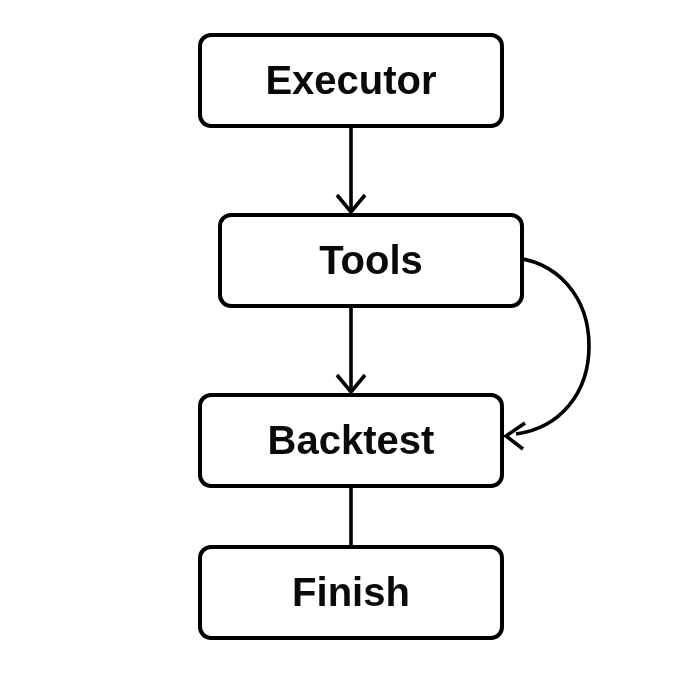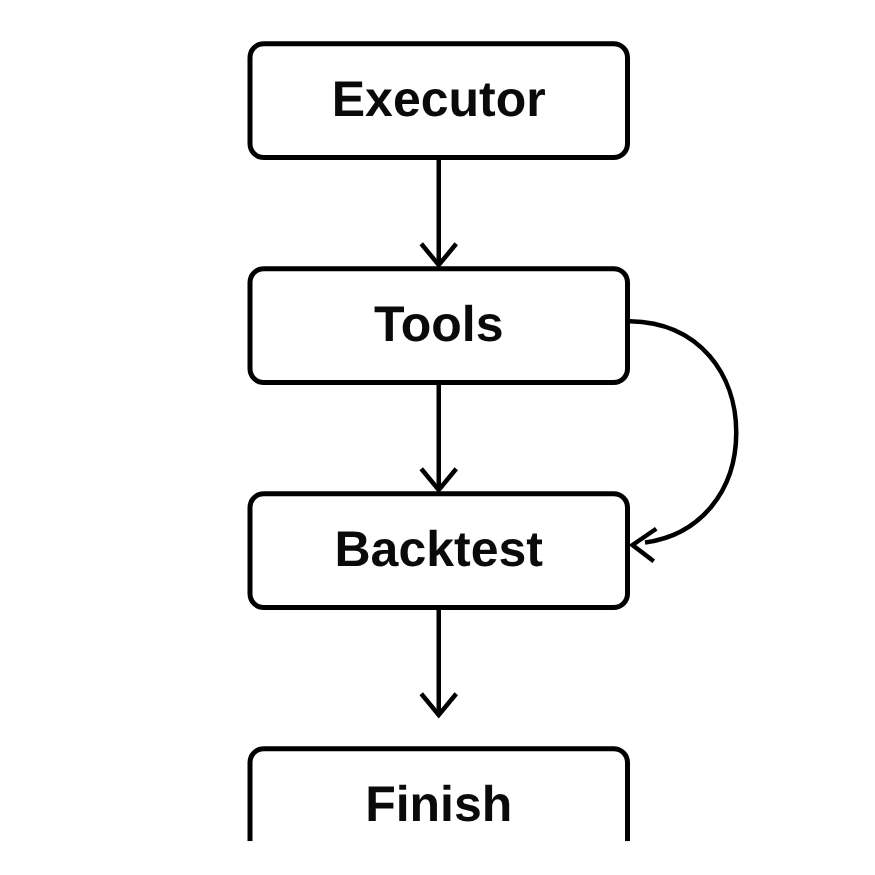--- a/index.html
+++ b/index.html
@@ -43,23 +43,23 @@
     justify-content: center;
   }
   .node-label {
     font-size: 40px;
     font-weight: 700;
     color: #0a0a0a;
     letter-spacing: 0px;
     white-space: nowrap;
   }
   .node-executor { top: 33px; }
-  .node-tools    { top: 213px; }
+  .node-tools    { top: 213px; margin-left: 20px; }
   .node-backtest { top: 393px; justify-content: center; }
-  .node-finish   { top: 597px; }
+  .node-finish   { top: 545px; }
 </style>
 </head>
 <body>
 
 <div class="stage">
 
   <svg class="edges-layer" viewBox="0 0 700 700" xmlns="http://www.w3.org/2000/svg">
 
     <g>
       <path class="edge" d="M351,127 L351,211"></path>

